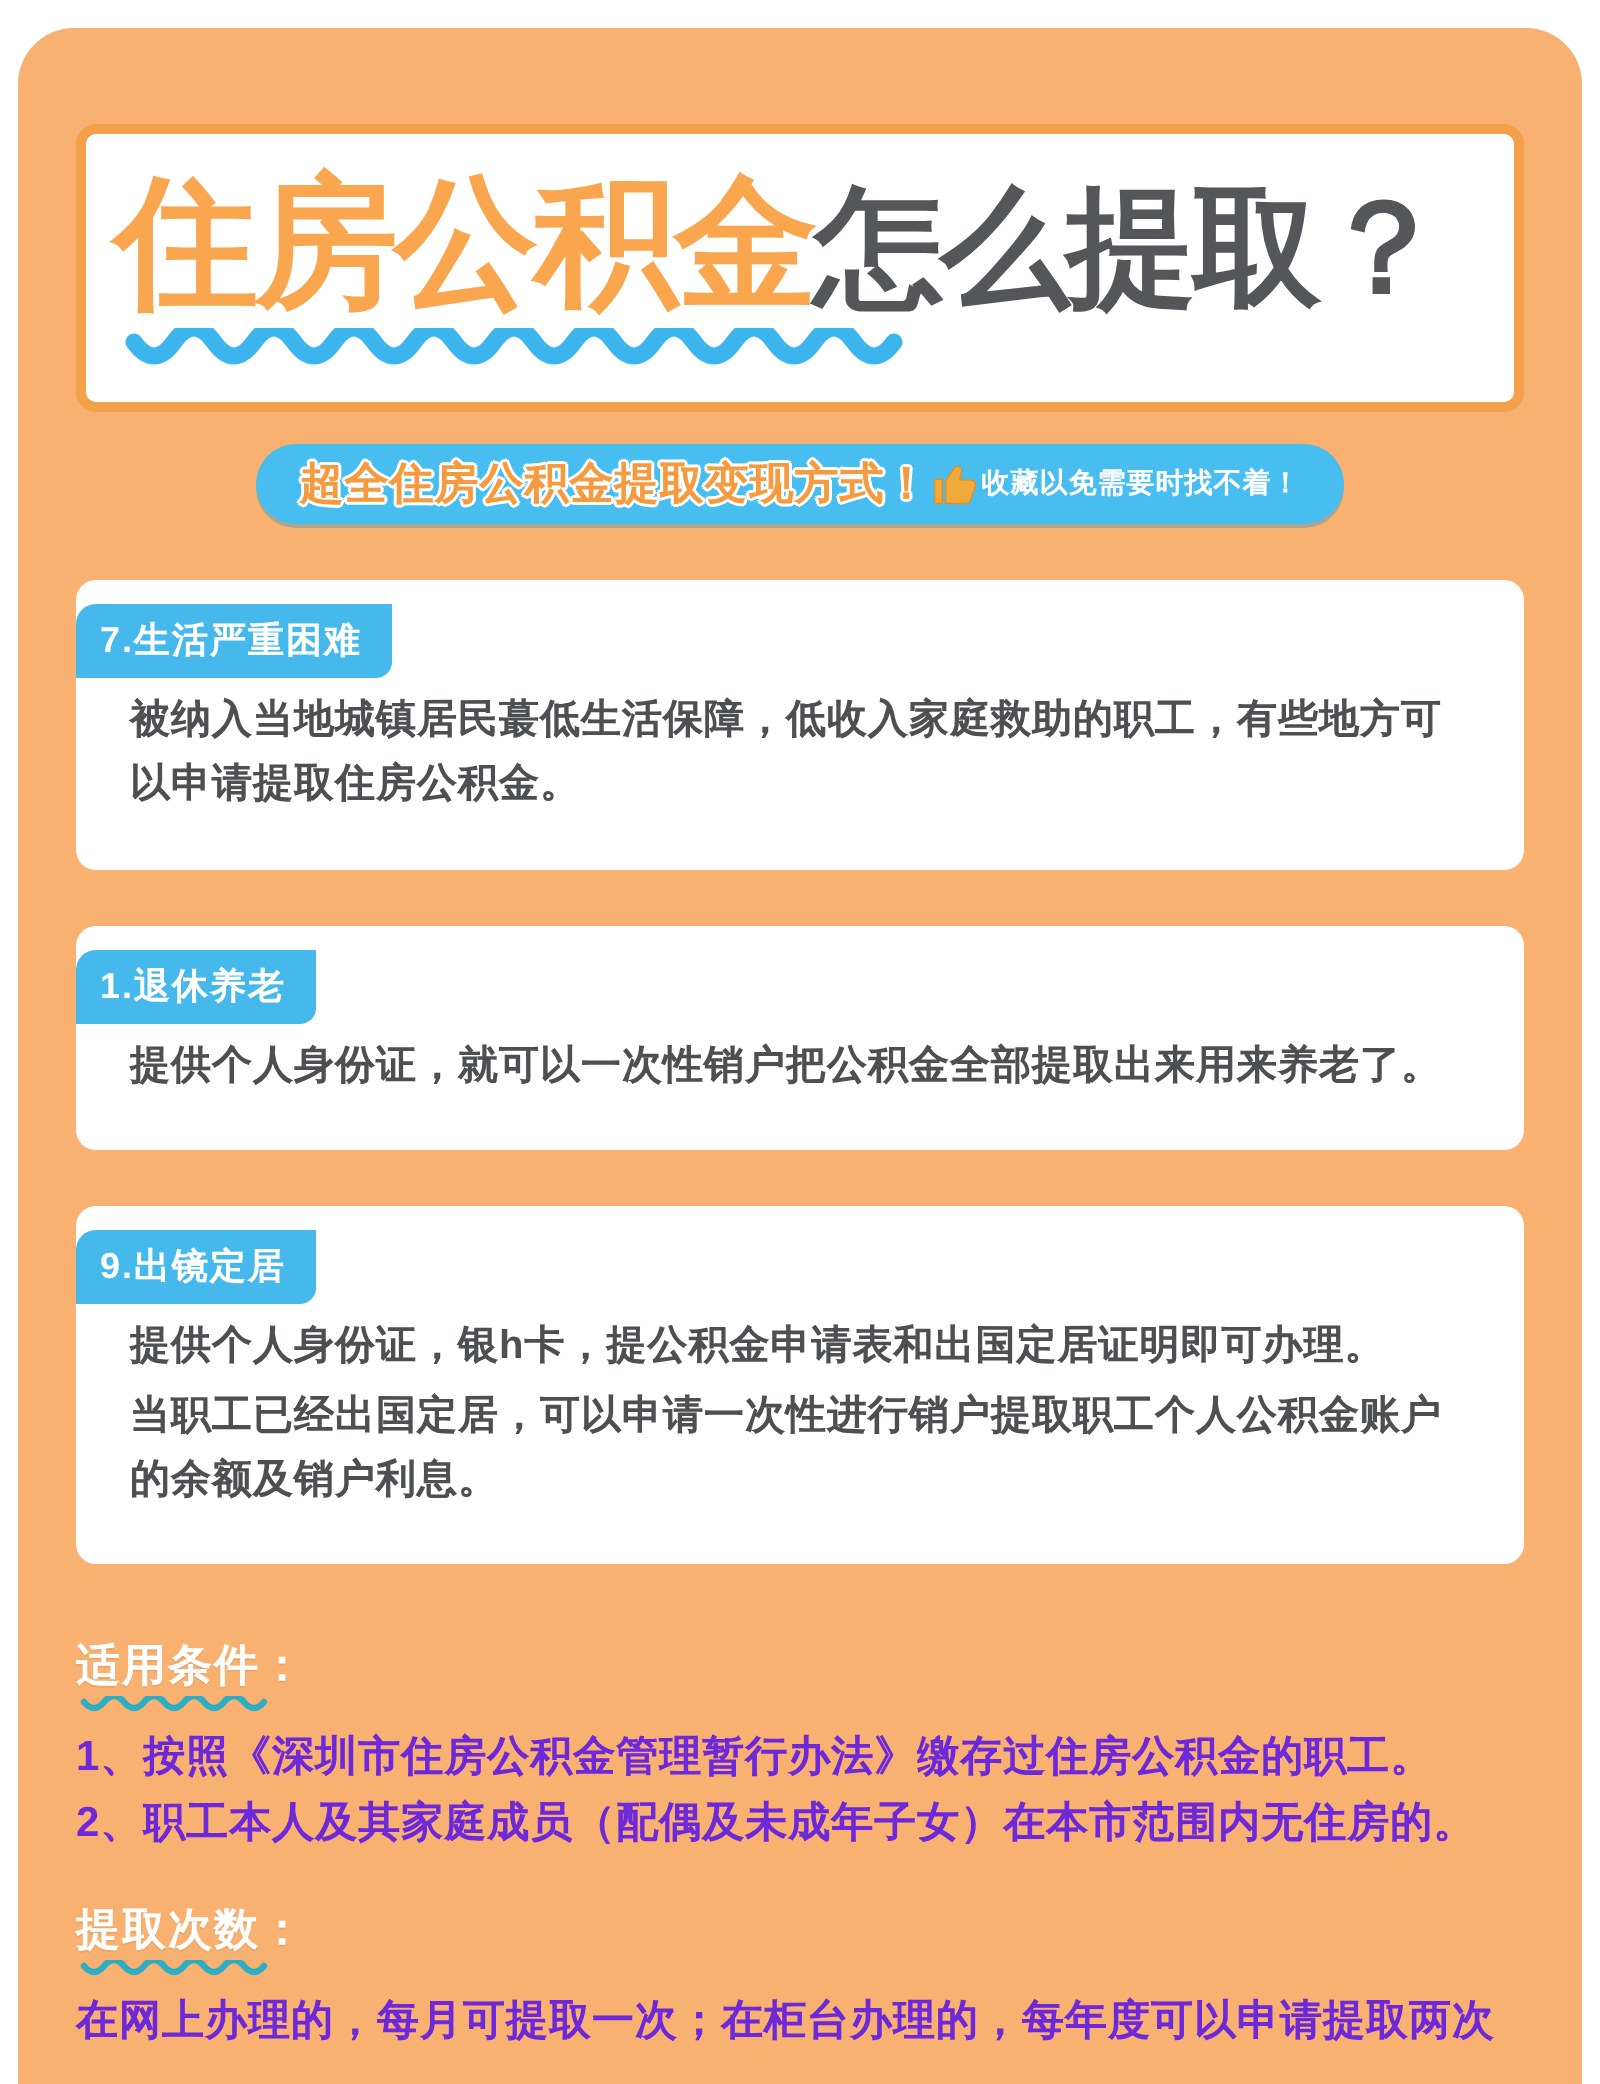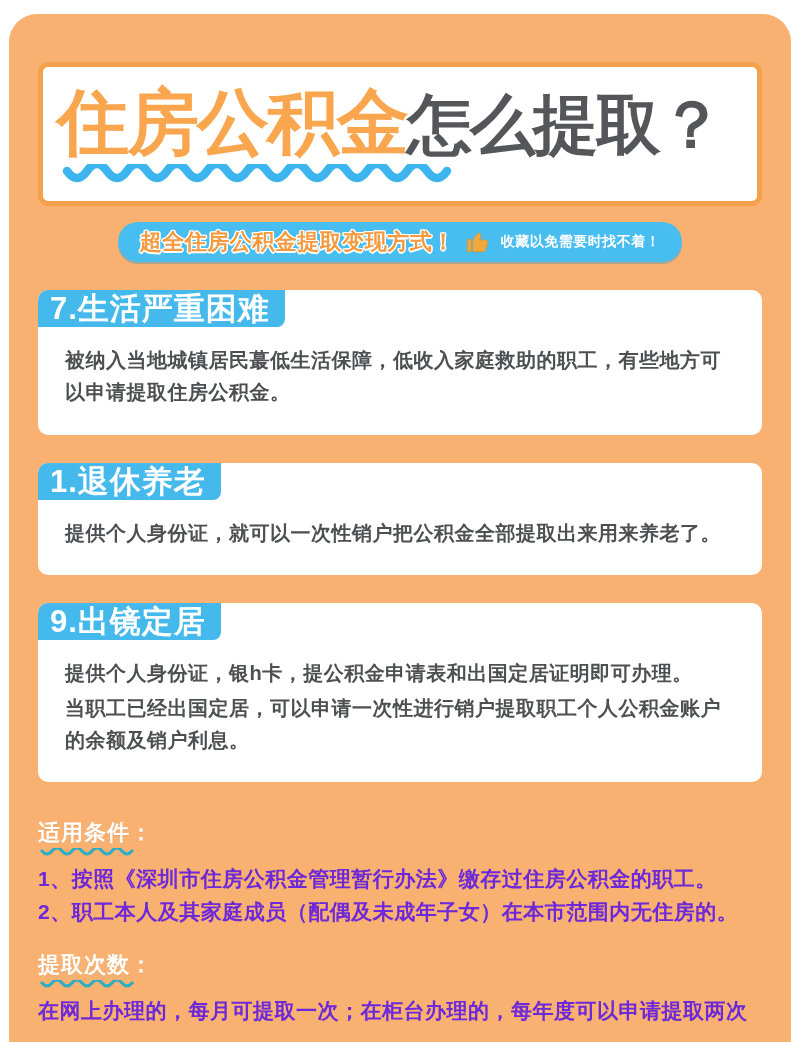--- a/index.html
+++ b/index.html
@@ -26,43 +26,43 @@
   .t-orange{
     color:#F9A64E;font-size:72px;font-weight:bold;
   }
   .t-gray{
     color:#55565A;font-size:65px;font-weight:bold;
   }
   .title-wave{display:block;margin:4px 0 0 4px;}
   
   .pill-row{display:flex;justify-content:center;margin-top:16px;}
   .pill{
-    display:inline-flex;align-items:center;gap:10px;
+    display:inline-flex;align-items:center;
     background:#48BDF0;border-radius:20px;height:40px;
     padding:0 22px;box-shadow:0 2px 0 rgba(36,142,198,.35);
   }
   .pill-orange{
     color:#F59A3E;font-size:22px;font-weight:bold;letter-spacing:.5px;
     text-shadow:-1.5px 0 #fff,1.5px 0 #fff,0 -1.5px #fff,0 1.5px #fff,
                 -1px -1px #fff,1px 1px #fff,-1px 1px #fff,1px -1px #fff;
     white-space:nowrap;
   }
   .pill-white{color:#ffffff;font-size:14px;font-weight:bold;letter-spacing:.5px;white-space:nowrap;}
   .thumb-icon{flex:0 0 auto;}
   
   .card{
     position:relative;background:#ffffff;border-radius:10px;
     margin-top:28px;padding:54px 26px 26px 27px;
     box-sizing:border-box;
   }
   .card:first-of-type{margin-top:26px;}
   .badge{
-    position:absolute;top:0;left:0;
+    position:absolute;top:12px;left:0;
     background:#45B9EC;color:#ffffff;
-    font-size:31px;font-weight:bold;letter-spacing:1px;
+    font-size:18px;font-weight:bold;letter-spacing:1px;
     line-height:37px;padding:0 15px 0 12px;
     border-radius:10px 0 8px 0;white-space:nowrap;
   }
   .card p{
     margin:0;color:#4E4F52;font-size:20px;font-weight:bold;
     line-height:1.62;letter-spacing:.5px;
   }
   .card p + p{margin-top:2px;}
   
   .notes{margin-top:36px;}

